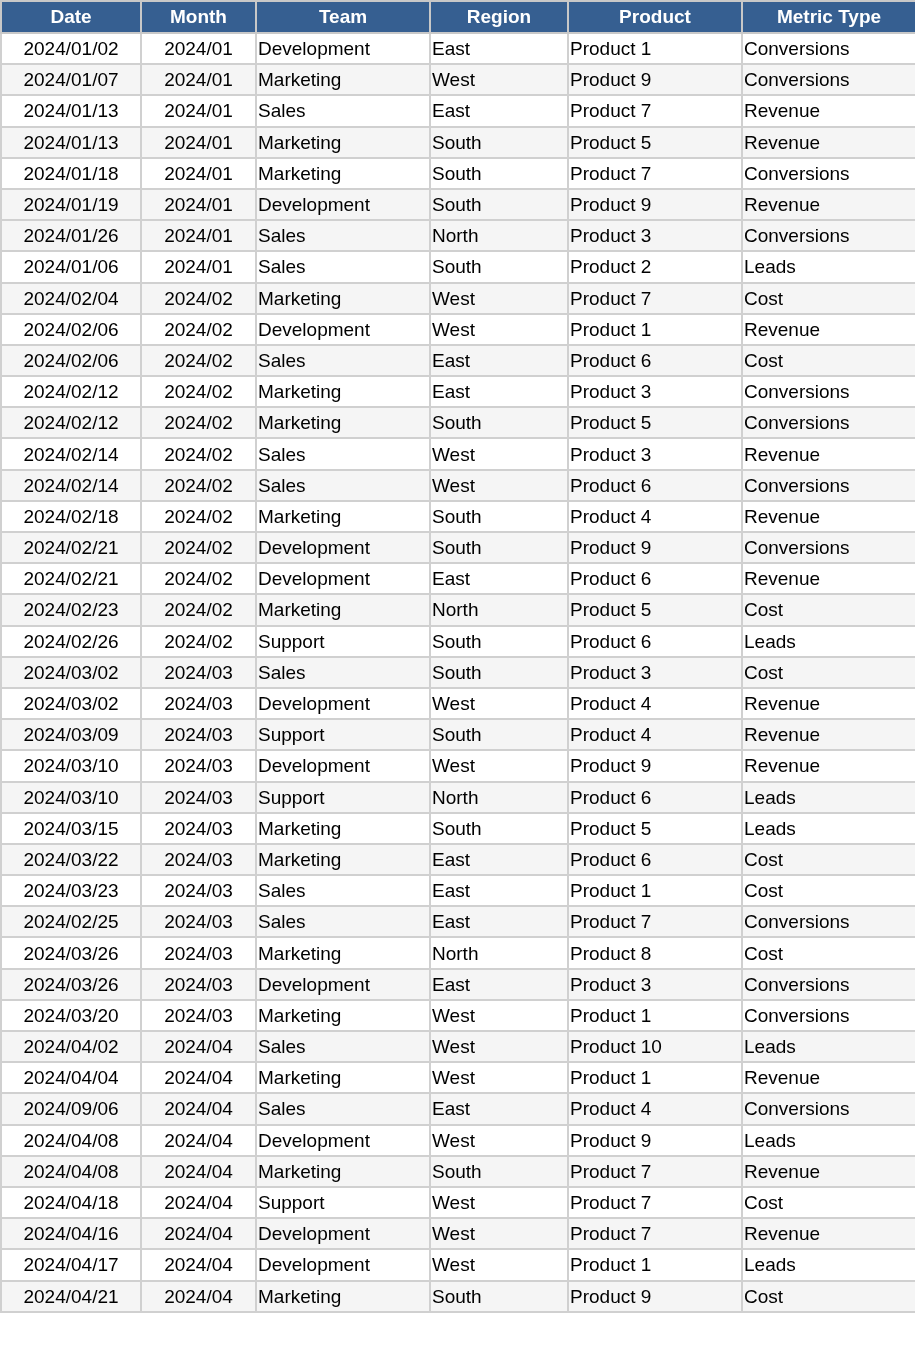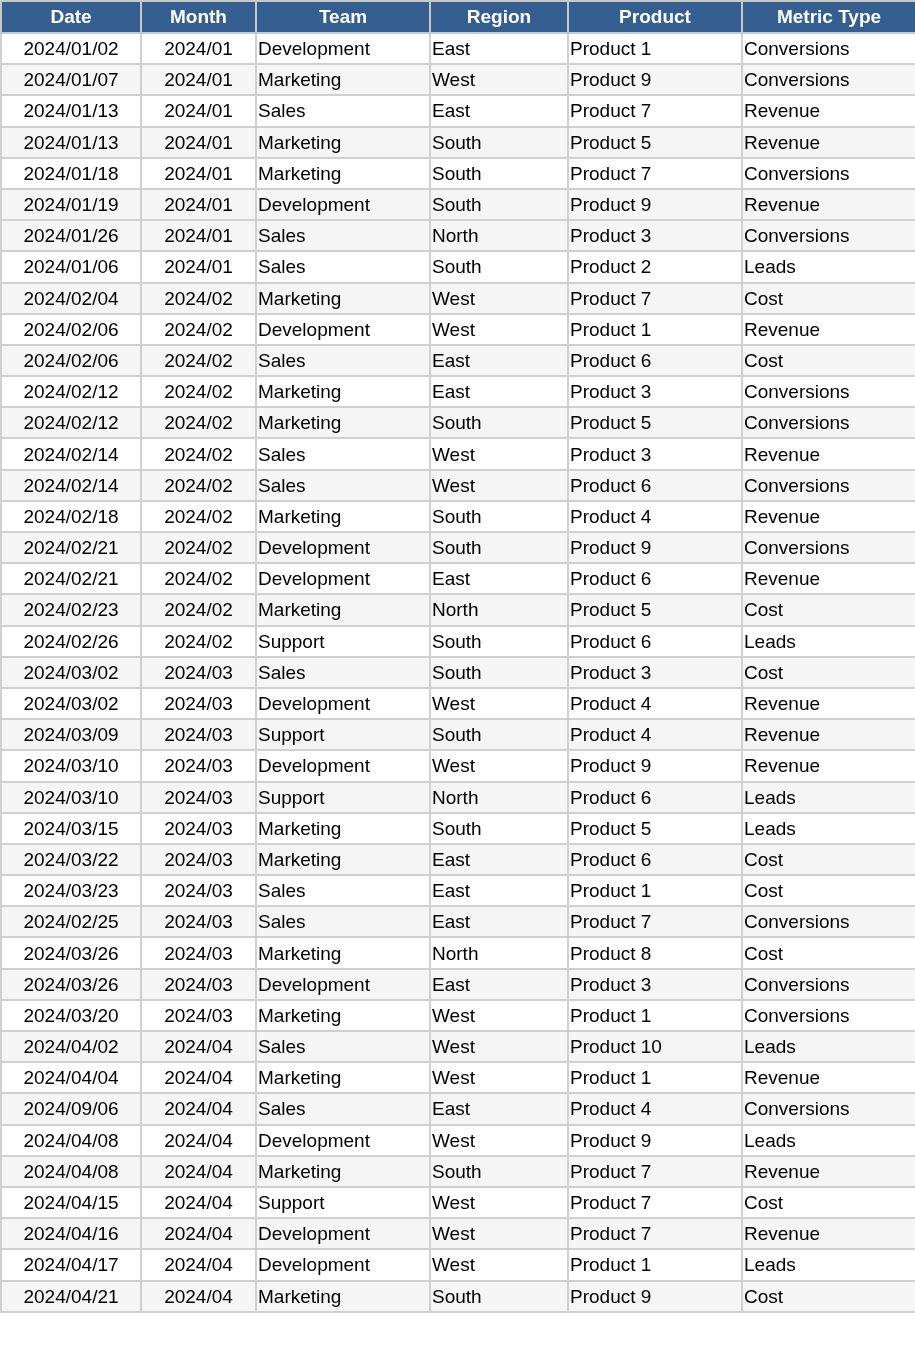--- a/index.html
+++ b/index.html
@@ -356,21 +356,21 @@
       </tr>
       <tr class="odd">
         <td class="center">2024/04/08</td>
         <td class="center">2024/04</td>
         <td>Marketing</td>
         <td>South</td>
         <td>Product 7</td>
         <td>Revenue</td>
       </tr>
       <tr class="even">
-        <td class="center">2024/04/15</td>
+        <td class="center">2024/04/18</td>
         <td class="center">2024/04</td>
         <td>Support</td>
         <td>West</td>
         <td>Product 7</td>
         <td>Cost</td>
       </tr>
       <tr class="odd">
         <td class="center">2024/04/16</td>
         <td class="center">2024/04</td>
         <td>Development</td>

